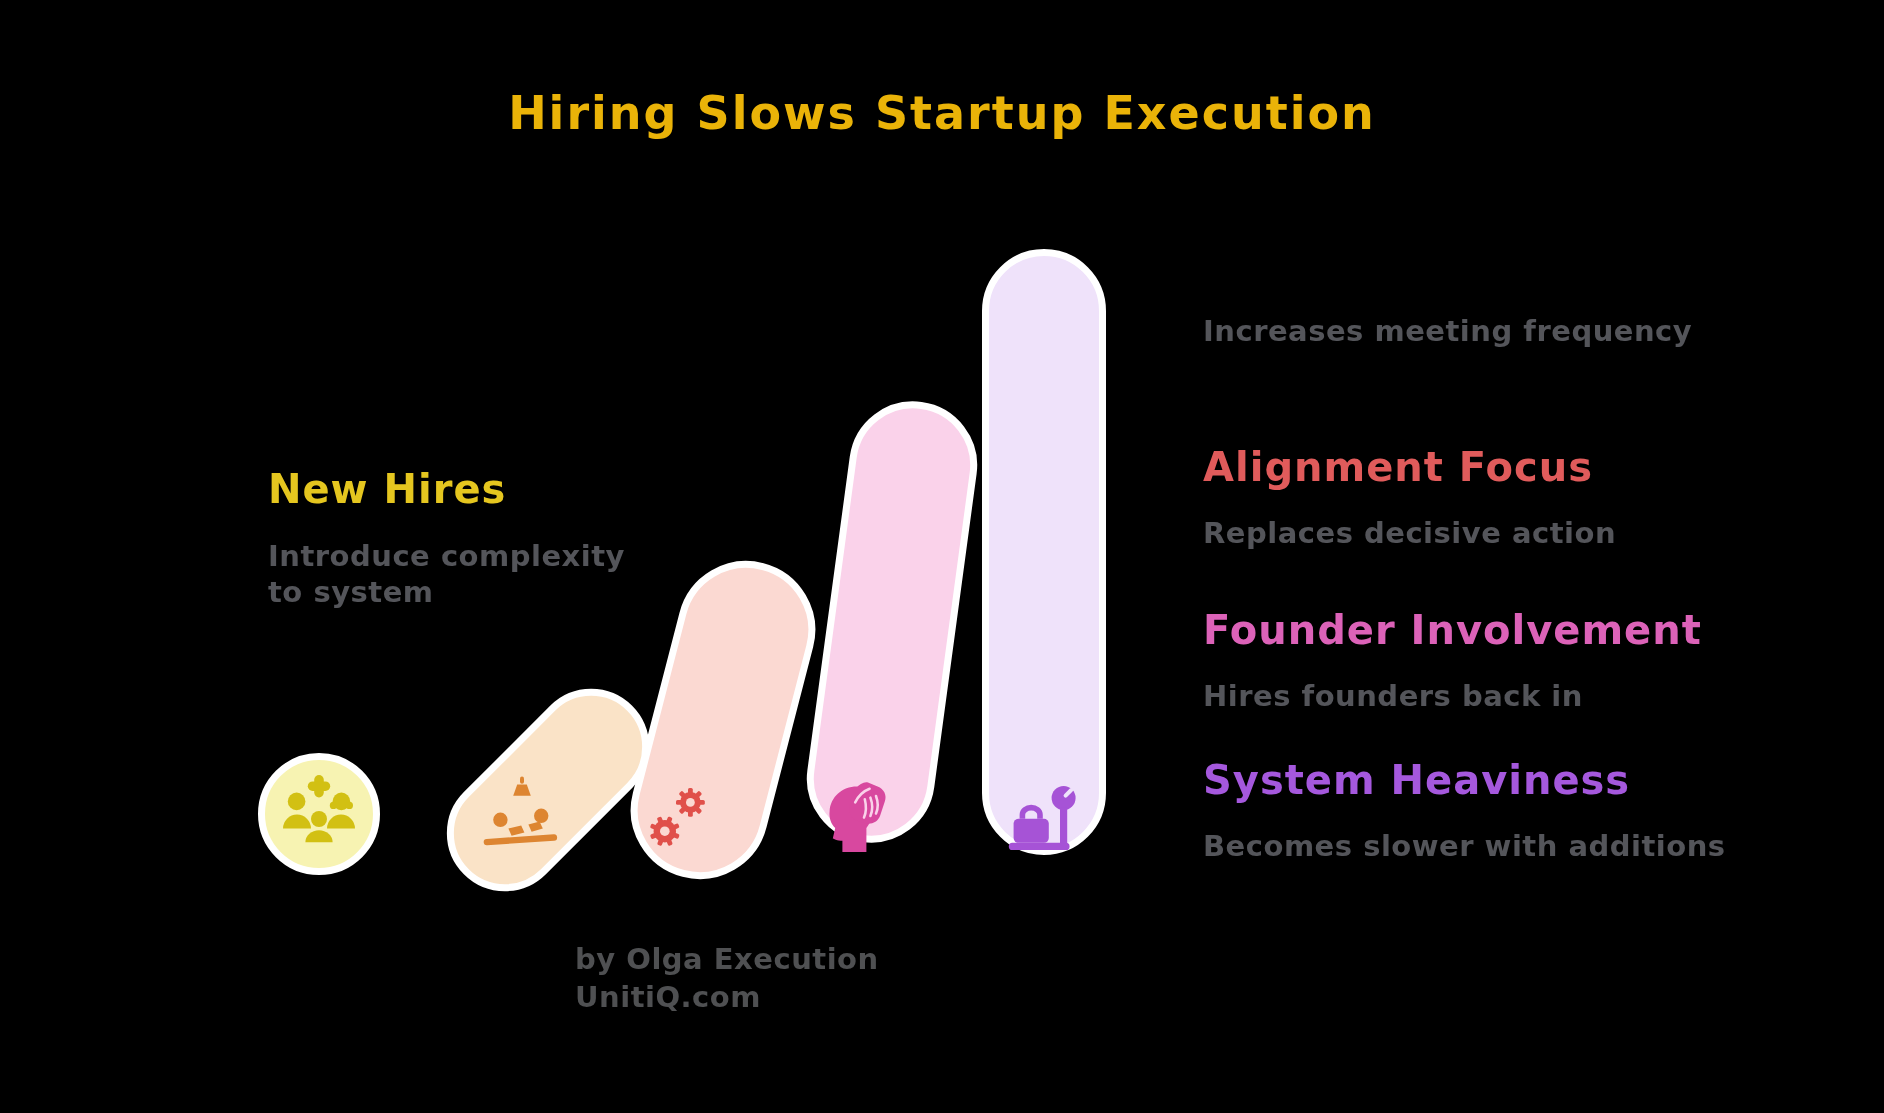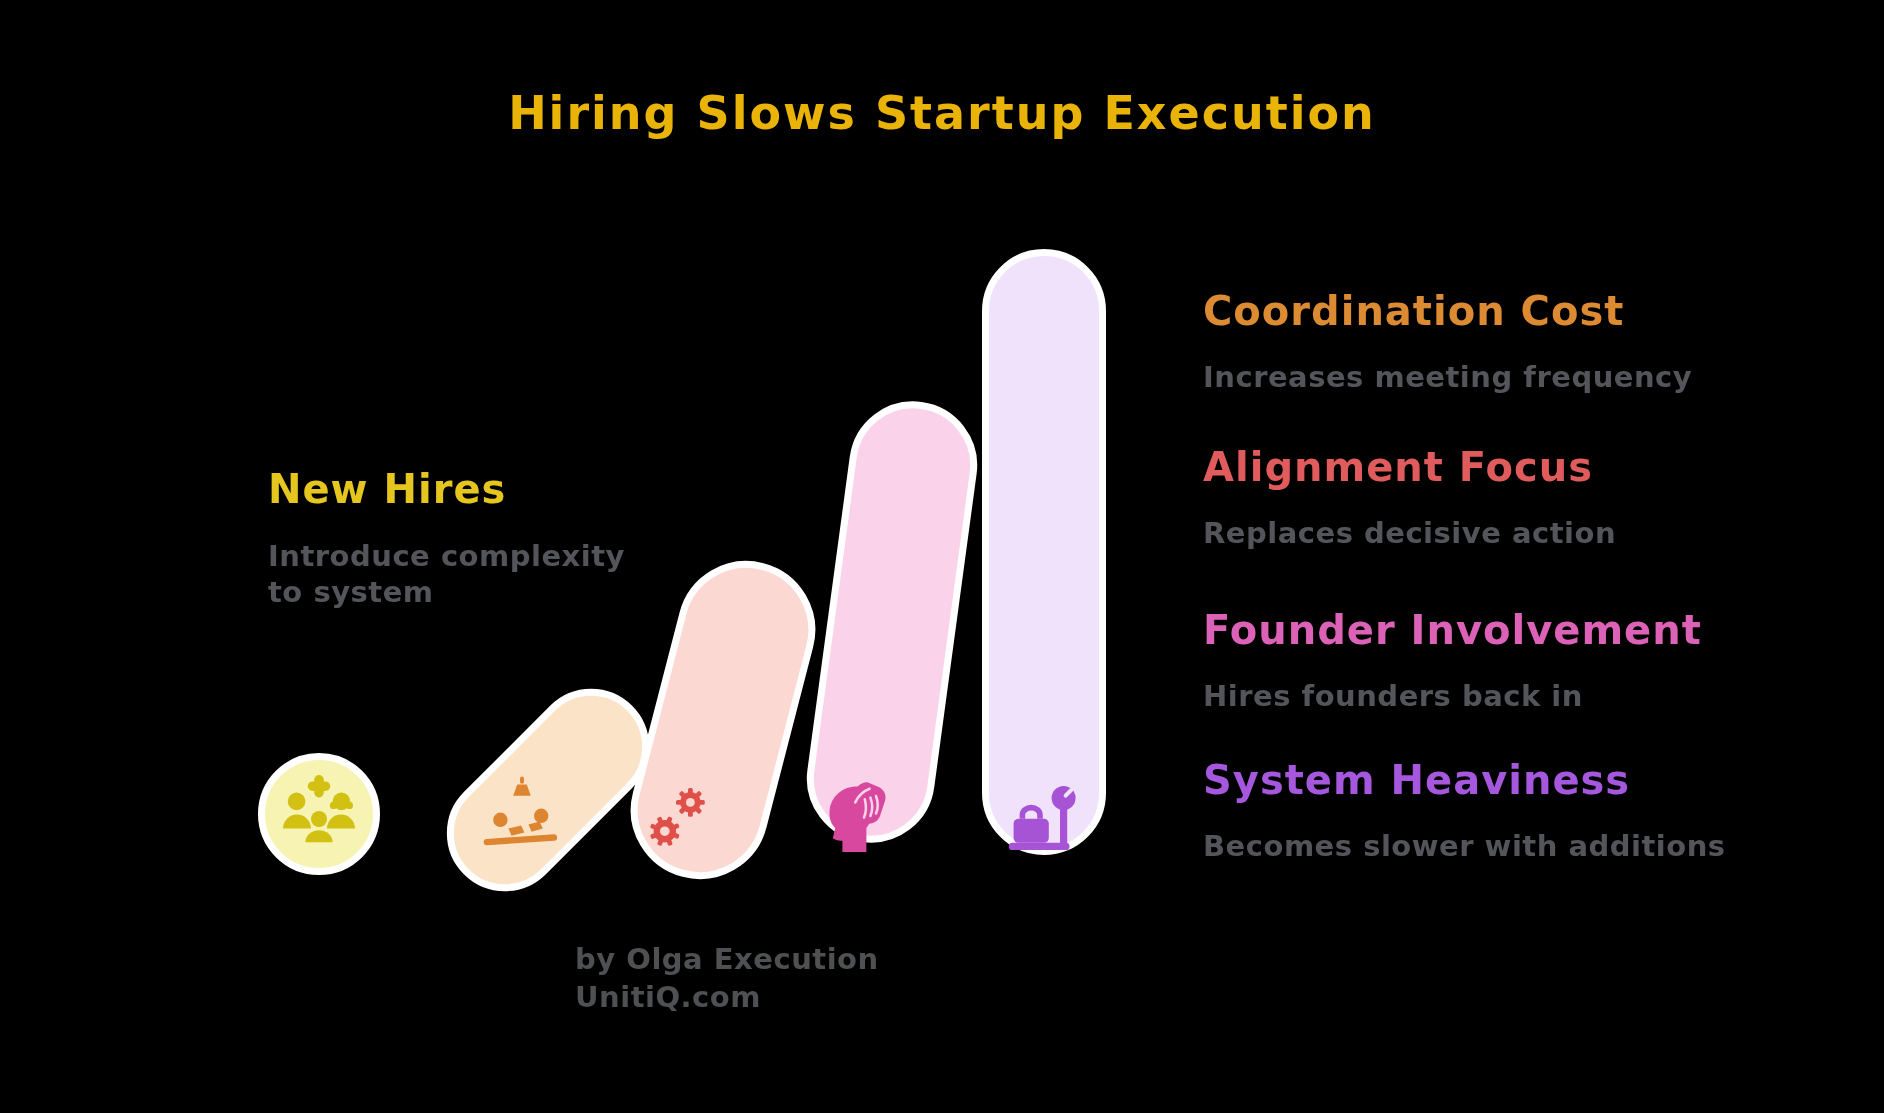--- a/index.html
+++ b/index.html
@@ -190,21 +190,20 @@
     </div>
   </div>
 
   <div class="left-block">
     <div class="hd">New Hires</div>
     <div class="ds">Introduce complexity to system</div>
   </div>
 
   <div class="right-col">
     <div class="r-item r-0">
-      <div class="hd c-orange">Coordination Cost</div>
       <div class="ds">Increases meeting frequency</div>
     </div>
     <div class="r-item r-1">
       <div class="hd c-red">Alignment Focus</div>
       <div class="ds">Replaces decisive action</div>
     </div>
     <div class="r-item r-2">
       <div class="hd c-pink">Founder Involvement</div>
       <div class="ds">Hires founders back in</div>
     </div>

